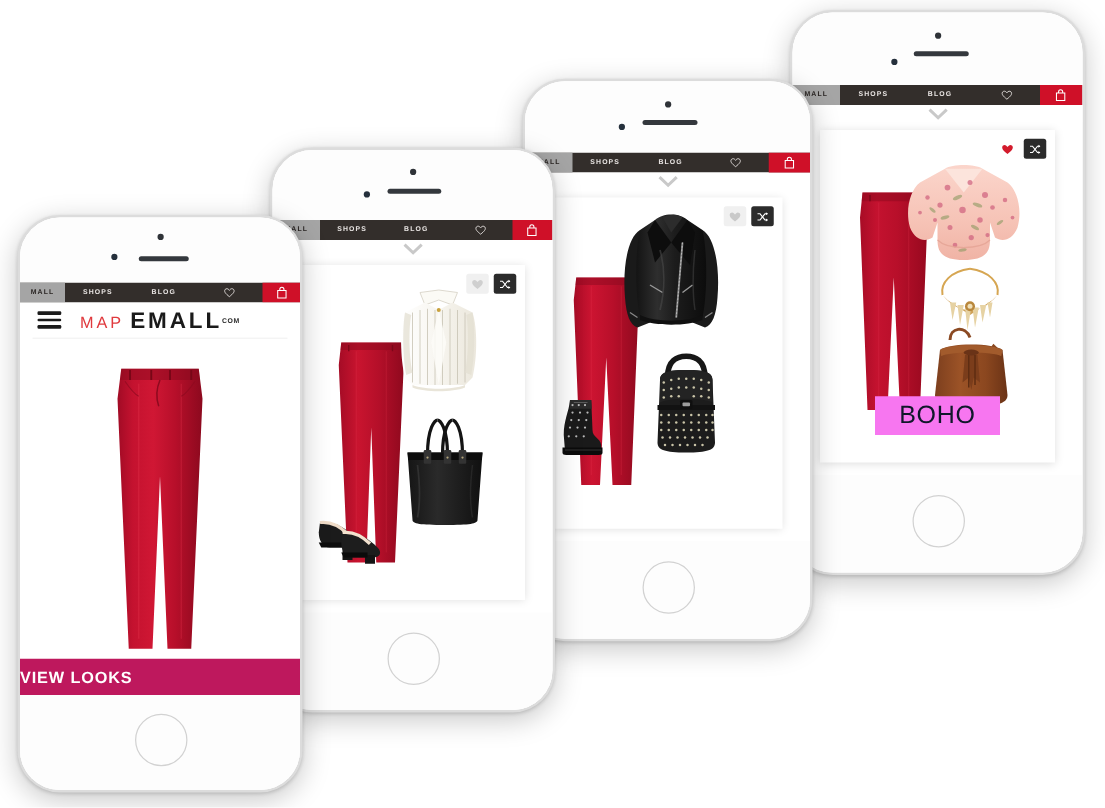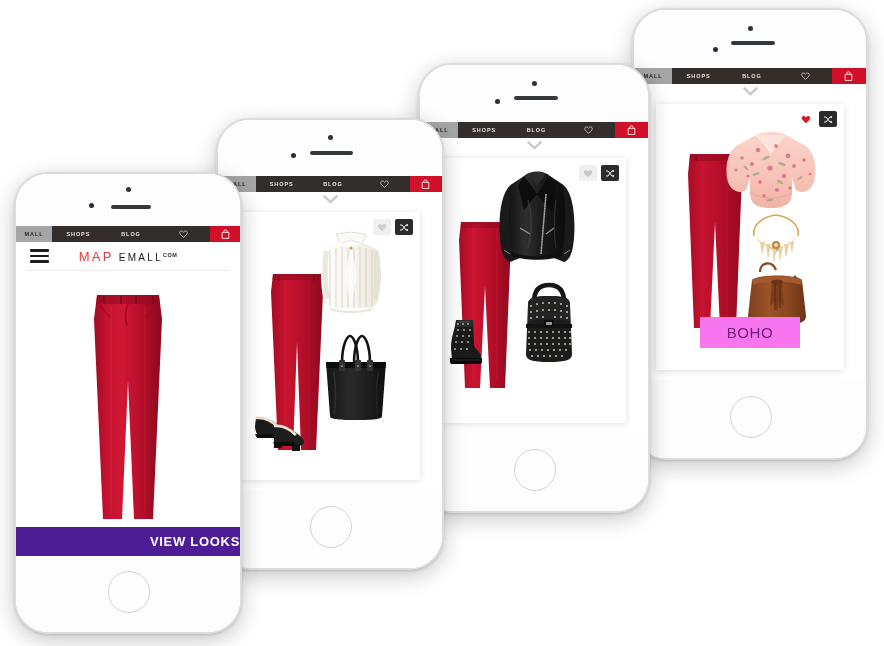--- a/index.html
+++ b/index.html
@@ -160,23 +160,23 @@
     line-height: 1;
   }
   .brand .b1 {
     color: #e03a3e;
     font-size: 13px;
     letter-spacing: 2.3px;
     font-weight: 400;
   }
   .brand .b2 {
     color: #1a1a1a;
-    font-size: 10px;
+    font-size: 18px;
     letter-spacing: 2.3px;
-    font-weight: 400;
+    font-weight: 700;
   }
   .brand .b3 {
     color: #2b2b2b;
     font-size: 5.5px;
     letter-spacing: 0.5px;
     vertical-align: 4px;
     font-weight: bold;
   }
   .divider-thin {
     height: 1px;
@@ -219,25 +219,25 @@
   }
   .p-new {
     font-size: 6.8px;
     font-weight: bold;
     color: #d81c2e;
     letter-spacing: 0.2px;
   }
   .view-looks {
     position: absolute;
     left: 0; right: 0; bottom: 0;
-    background: #4c1d95;
+    background: #be185d;
     color: #ffffff;
     display: flex;
     align-items: center;
-    justify-content: flex-end;
+    justify-content: flex-start;
     font-weight: bold;
     font-size: 13px;
     letter-spacing: 0.7px;
   }
 
   
   .look-card {
     position: absolute;
     background: #ffffff;
     box-shadow: 0 1px 7px rgba(0,0,0,0.13);
@@ -267,23 +267,23 @@
     position: absolute;
     left: 0; right: 0; top: 0; bottom: 0;
   }
   .look-stage > * { position: absolute; }
 
   .style-tag {
     position: absolute;
     display: flex;
     align-items: center;
     justify-content: center;
-    font-size: 15px;
+    font-size: 20px;
     letter-spacing: 0.6px;
-    color: #701a75;
+    color: #0f172a;
     font-weight: 400;
     z-index: 7;
   }
   .tag-classic { background: #f2ef6b; }
   .tag-punk    { background: #6fd5ef; }
   .tag-boho    { background: #f776f0; }
 
   svg { overflow: visible; }
 </style>
 </head>

